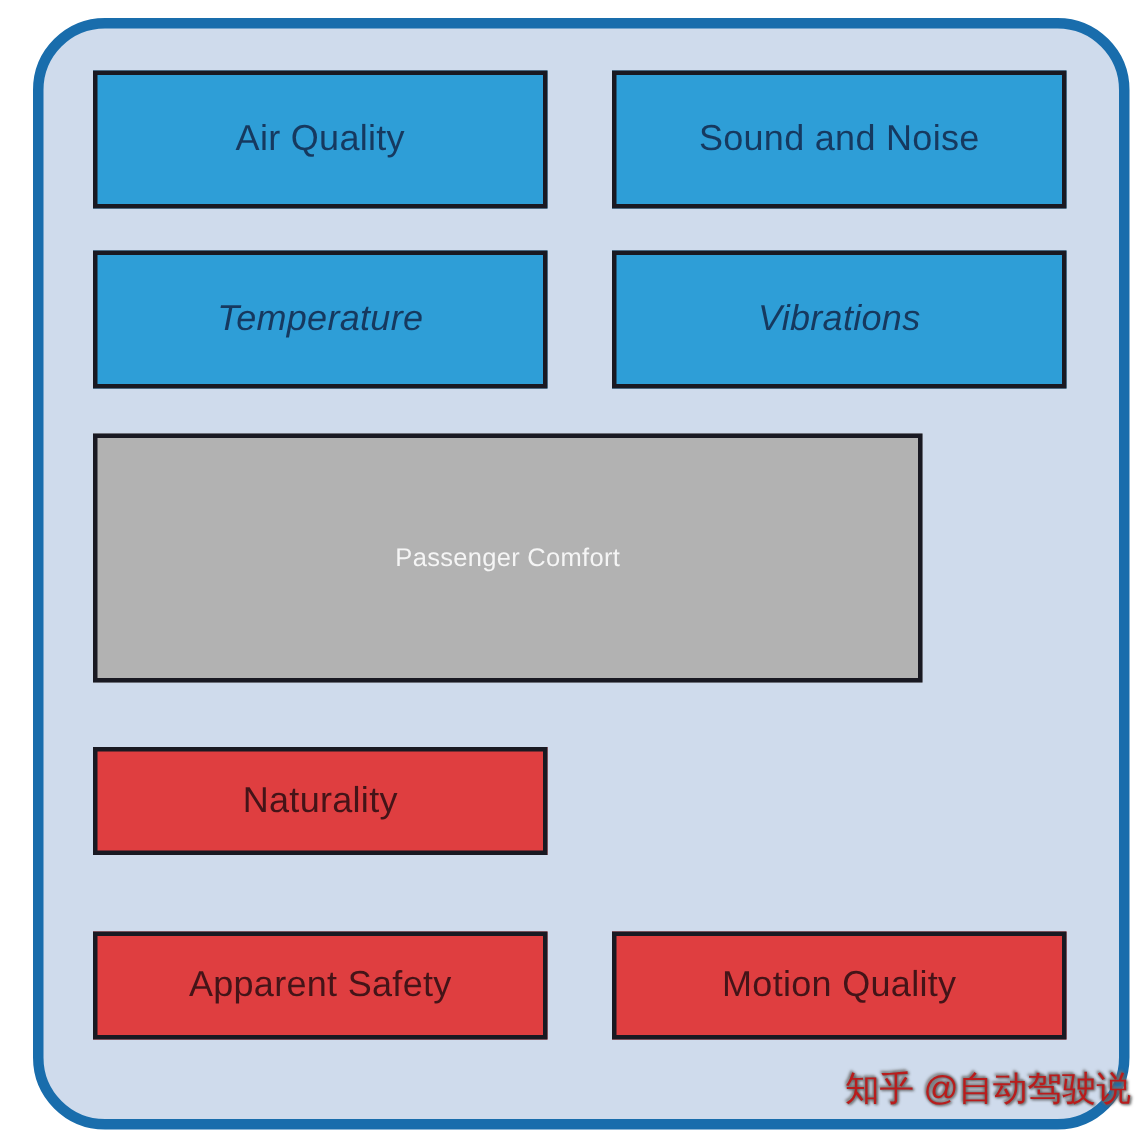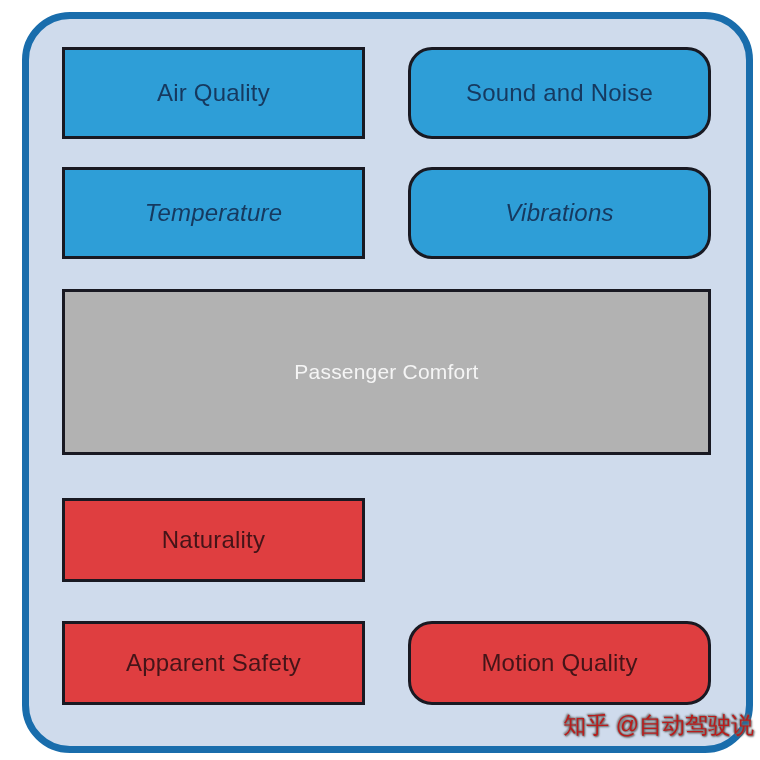--- a/index.html
+++ b/index.html
@@ -42,32 +42,32 @@
   .box.blue {
     background: #2e9ed7;
     color: #16395f;
     width: 303px;
     height: 92px;
   }
   .box.red {
     background: #df3e40;
     color: #441418;
     width: 303px;
-    height: 84px;
+    height: 72px;
   }
   .box.gray {
     background: #b2b2b2;
     color: #f5f5f5;
-    width: 649px;
+    width: 553px;
     height: 166px;
-    font-size: 21px;
+    font-size: 17px;
   }
   
   .col-left  { left: 33px; }
-  .col-right { left: 379px; border-radius: 24px; }
+  .col-right { left: 379px; }
   
   .row-b1 { top: 28px; }
   .row-b2 { top: 148px; font-style: italic; }
   .row-c  { top: 270px; }
   .row-r1 { top: 479px; }
   .row-r2 { top: 602px; }
 
   .watermark {
     position: absolute;
     right: 6px;

